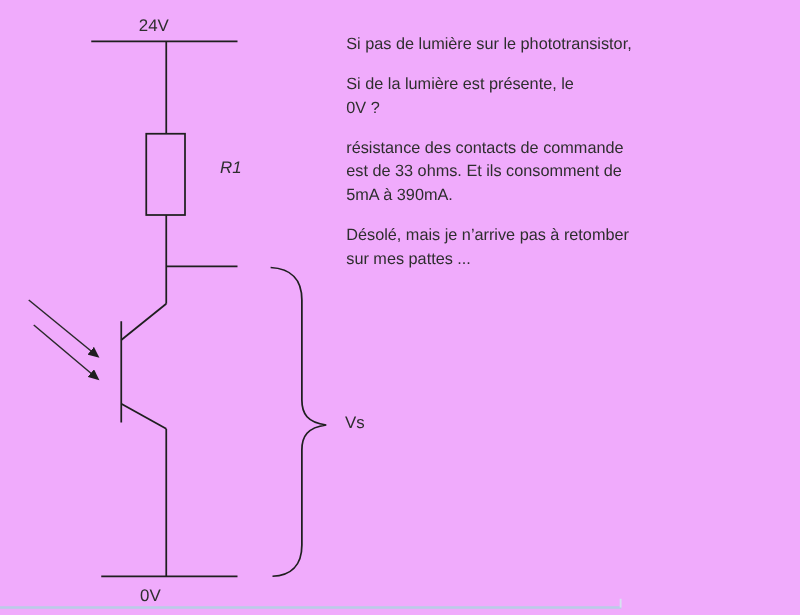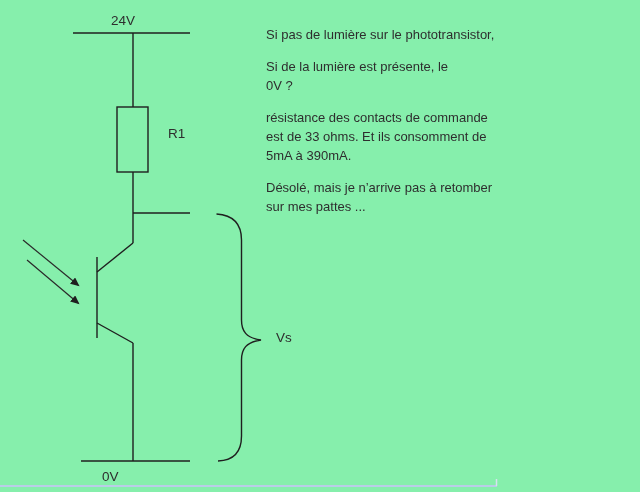--- a/index.html
+++ b/index.html
@@ -4,21 +4,21 @@
 <style>
   html, body {
     margin: 0;
     padding: 0;
     background: #ffffff;
   }
   .canvas {
     position: relative;
     width: 640px;
     height: 492px;
-    background: #86efac;
+    background: #f0abfc;
     overflow: hidden;
     font-family: "Liberation Sans", sans-serif;
   }
   svg.schematic {
     position: absolute;
     left: 0;
     top: 0;
     width: 640px;
     height: 492px;
   }
@@ -34,39 +34,40 @@
     fill: none;
   }
   .lbl {
     position: absolute;
     color: #2e2e2e;
     font-size: 13.5px;
     line-height: 14px;
     white-space: nowrap;
   }
   .lbl-24v { left: 111px; top: 14px; }
-  .lbl-r1  { left: 168px; top: 127px; }
+  .lbl-r1  { left: 176px; top: 127px; font-style: italic; }
   .lbl-vs  { left: 276px; top: 331px; }
-  .lbl-0v  { left: 102px; top: 470px; }
+  .lbl-0v  { left: 112px; top: 470px; }
   .notes {
     position: absolute;
     left: 266px;
     top: 25px;
     width: 360px;
     color: #2e2e2e;
     font-size: 13px;
   }
   .para {
     margin: 0 0 13px 0;
     padding: 0;
   }
   .line {
     height: 19px;
     line-height: 19px;
     white-space: nowrap;
+    margin-left: 11px;
   }
 </style>
 </head>
 <body>
 
 <div class="canvas">
 
   <svg class="schematic" viewBox="0 0 640 492" xmlns="http://www.w3.org/2000/svg">
     <defs>
       <marker id="arrowhead" markerWidth="10" markerHeight="8" refX="7" refY="4" orient="auto" markerUnits="userSpaceOnUse">

